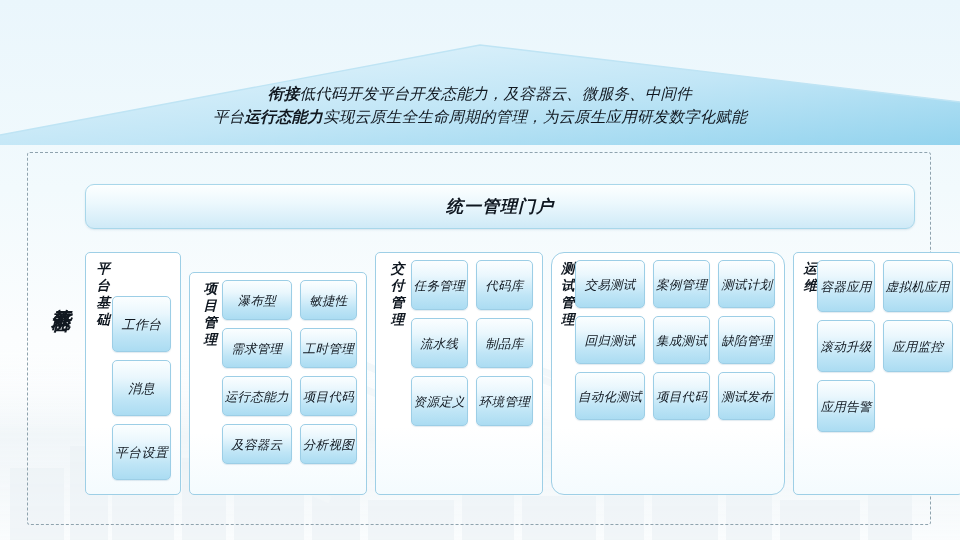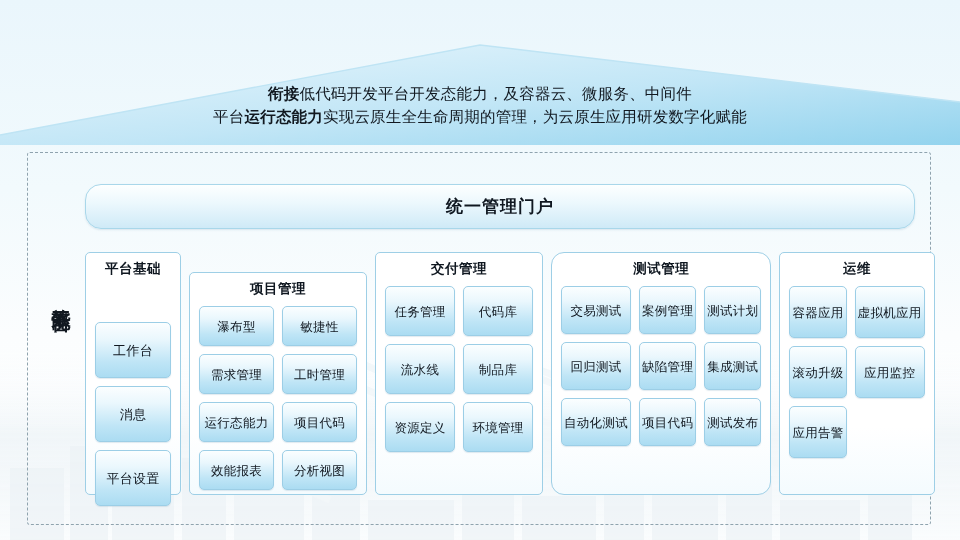--- a/index.html
+++ b/index.html
@@ -17,20 +17,21 @@
   }
 
   
   #canvas {
     position: absolute;
     inset: 0;
     width: 960px;
     height: 540px;
     background: linear-gradient(180deg, #eaf6fc 0%, #f2fafd 35%, #fbfdfe 62%, #ffffff 100%);
     overflow: hidden;
+    font-style: italic;
   }
 
   
   #city-texture {
     position: absolute;
     left: 0;
     bottom: 0;
     width: 960px;
     height: 190px;
     opacity: .55;
@@ -91,21 +92,21 @@
   }
 
   
   #portal {
     position: absolute;
     left: 85px;
     top: 184px;
     width: 830px;
     height: 45px;
     border: 1px solid #a9d7ea;
-    border-radius: 16px;
+    border-radius: 9px;
     background: linear-gradient(180deg, #fdffff 0%, #ecf8fd 42%, #cfeaf7 100%);
     box-shadow: 0 1px 2px rgba(120,160,185,.22);
     display: flex;
     align-items: center;
     justify-content: center;
   }
   #portal-title {
     font-size: 17px;
     font-weight: bold;
     color: #0f1720;
@@ -121,21 +122,21 @@
     height: 243px;
     display: flex;
     gap: 8px;
   }
 
   .group {
     border: 1px solid #9ecfe6;
     border-radius: 5px;
     background: linear-gradient(180deg, #ffffff 0%, #ffffff 72%, #f4fbfe 100%);
     display: flex;
-    flex-direction: column;
+    flex-direction: row;
     padding: 7px 9px 3px 9px;
     position: relative;
   }
   .group.w-base  { flex: 0 0 96px; }
   .group.w-proj  { flex: 0 0 178px; margin-top: 20px; }
   .group.w-deliv { flex: 0 0 168px; }
   .group.w-test  { flex: 1 1 auto; border-radius: 13px; }
   .group.w-ops   { flex: 0 0 134px; }
 
   .group-title {
@@ -270,21 +271,21 @@
       </div>
       <div class="group w-proj">
         <div class="group-title">项目管理</div>
         <div class="tiles c2">
           <div class="tile">瀑布型</div>
           <div class="tile">敏捷性</div>
           <div class="tile">需求管理</div>
           <div class="tile">工时管理</div>
           <div class="tile">运行态能力</div>
           <div class="tile">项目代码</div>
-          <div class="tile">效能报表</div>
+          <div class="tile">及容器云</div>
           <div class="tile">分析视图</div>
         </div>
       </div>
       <div class="group w-deliv">
         <div class="group-title">交付管理</div>
         <div class="tiles c2">
           <div class="tile">任务管理</div>
           <div class="tile">代码库</div>
           <div class="tile">流水线</div>
           <div class="tile">制品库</div>
@@ -292,22 +293,22 @@
           <div class="tile">环境管理</div>
         </div>
       </div>
       <div class="group w-test">
         <div class="group-title">测试管理</div>
         <div class="tiles c3">
           <div class="tile">交易测试</div>
           <div class="tile">案例管理</div>
           <div class="tile">测试计划</div>
           <div class="tile">回归测试</div>
+          <div class="tile">集成测试</div>
           <div class="tile">缺陷管理</div>
-          <div class="tile">集成测试</div>
           <div class="tile">自动化测试</div>
           <div class="tile">项目代码</div>
           <div class="tile">测试发布</div>
         </div>
       </div>
       <div class="group w-ops">
         <div class="group-title">运维</div>
         <div class="tiles c2">
           <div class="tile">容器应用</div>
           <div class="tile">虚拟机应用</div>

